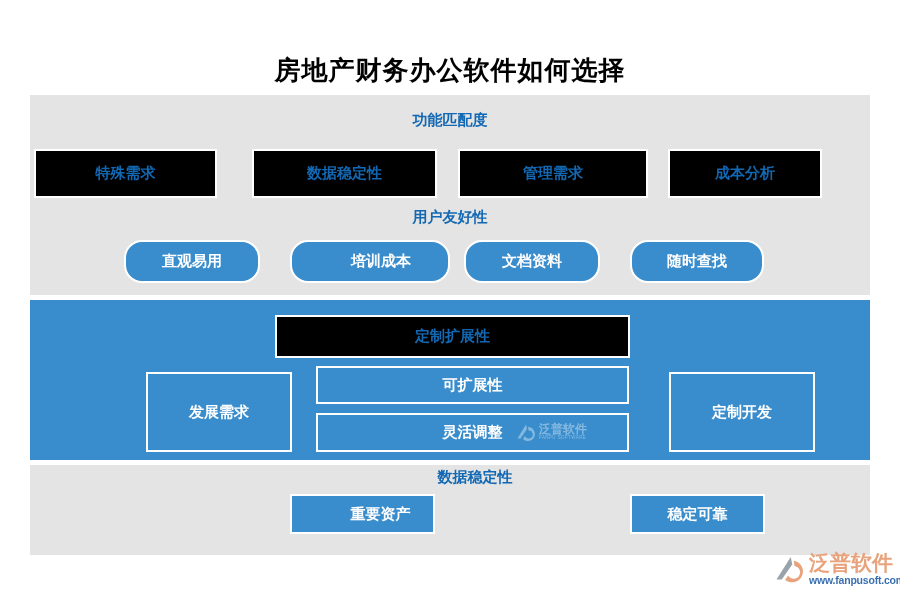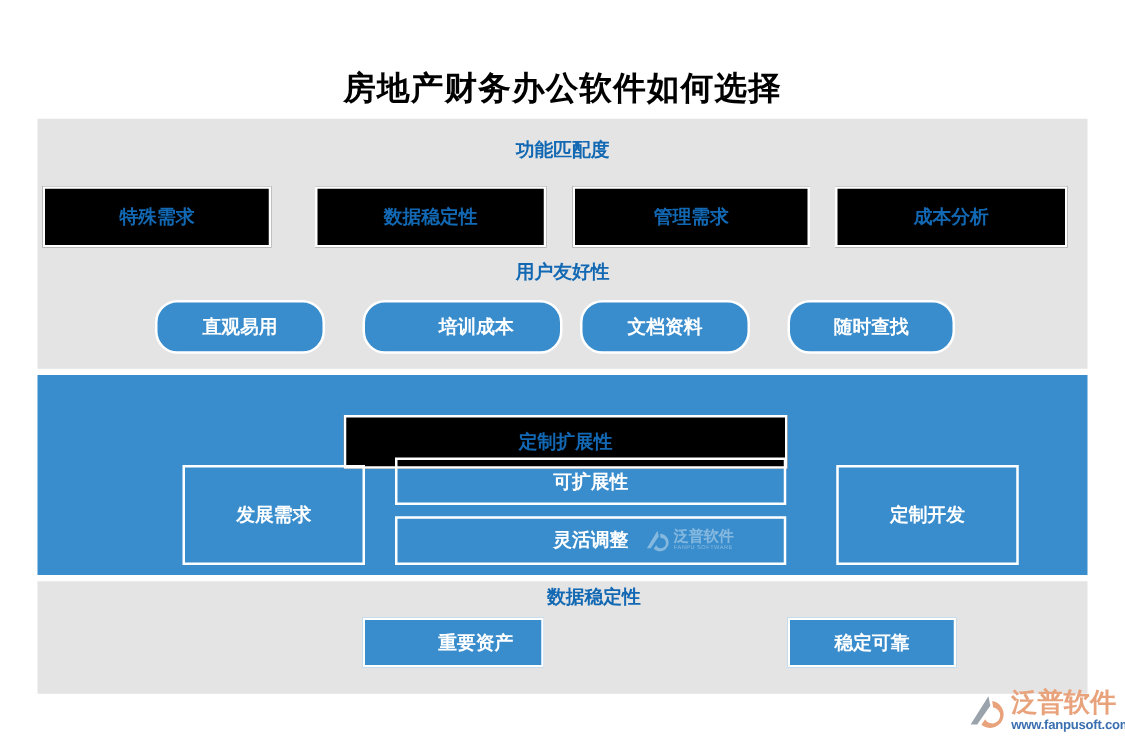--- a/index.html
+++ b/index.html
@@ -92,31 +92,31 @@
     border: 2px solid #ffffff;
     color: #ffffff;
     margin-left: 24px;
   }
 
   
   .r1 { top: 149px; height: 49px; }
   .r1a { left: 34px;  width: 183px; }
   .r1b { left: 252px; width: 185px; }
   .r1c { left: 458px; width: 190px; }
-  .r1d { left: 668px; width: 186px; }
+  .r1d { left: 668px; width: 154px; }
 
   
   .r2 { top: 240px; height: 43px; border-radius: 18px; }
   .r2a { left: 124px; width: 136px; }
   .r2b { left: 290px; width: 160px; padding-left: 22px; }
   .r2c { left: 464px; width: 136px; }
   .r2d { left: 630px; width: 134px; }
 
   
-  .s3-head  { left: 275px; top: 332px; width: 355px; height: 43px; }
+  .s3-head  { left: 275px; top: 315px; width: 355px; height: 43px; }
   .s3-left  { left: 122px; top: 372px; width: 146px; height: 80px; }
   .s3-mid1  { left: 292px; top: 366px; width: 313px; height: 38px; }
   .s3-mid2  { left: 292px; top: 413px; width: 313px; height: 39px; }
   .s3-right { left: 645px; top: 372px; width: 146px; height: 80px; }
 
   
   .r4 { top: 494px; height: 40px; }
   .r4a { left: 122px; width: 143px; }
   .r4b { left: 290px; width: 145px; padding-left: 36px; }
   .r4c { left: 465px; width: 135px; }

